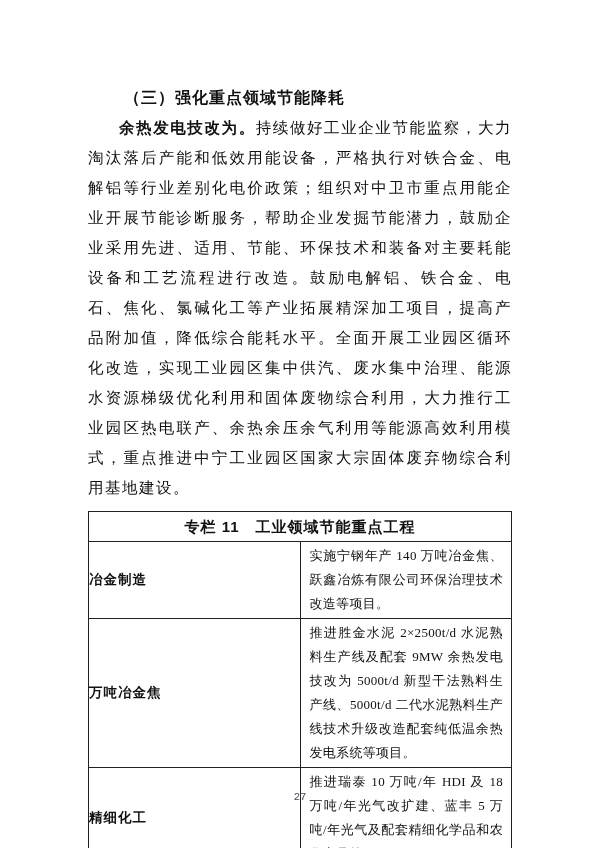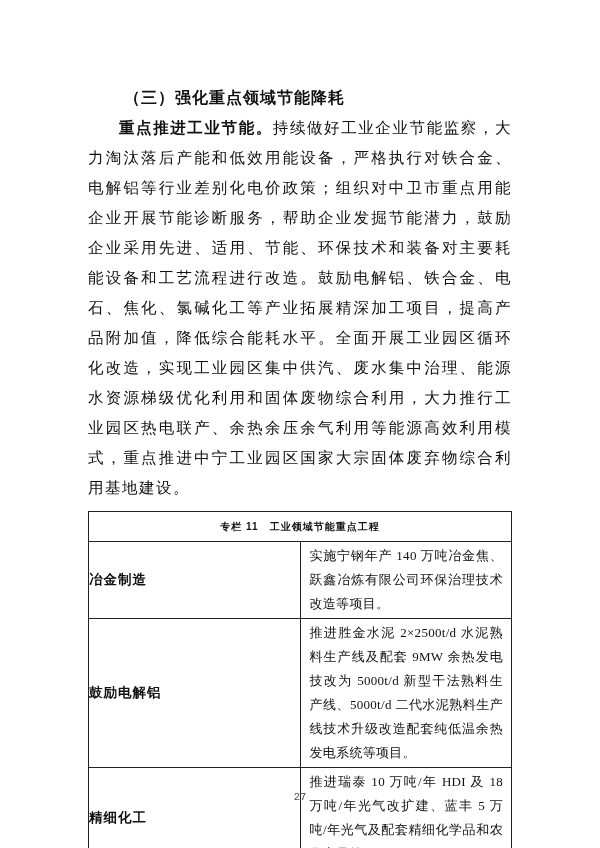--- a/index.html
+++ b/index.html
@@ -43,21 +43,21 @@
     border-collapse: collapse;
     margin-top: 8px;
     table-layout: fixed;
   }
   table.panel th, table.panel td {
     border: 1px solid #222222;
   }
   .panel-title {
     font-family: "Liberation Sans", "DejaVu Sans", sans-serif;
     font-weight: bold;
-    font-size: 10px;
+    font-size: 15px;
     text-align: center;
     line-height: 27px;
     padding: 1px 4px;
     letter-spacing: 1px;
   }
   .panel-category {
     width: 100px;
     text-align: left;
     vertical-align: middle;
     font-weight: bold;
@@ -84,33 +84,33 @@
     font-family: Liberation Mono, monospace;
   }
 </style>
 </head>
 <body>
 
 <div class="page">
 
   <div class="section-heading">（三）强化重点领域节能降耗</div>
 
-  <div class="para"><span class="lead">重点推进工业节能。</span><span>持续做好工业企业节能监察，大力淘汰落后产能和低效用能设备，严格执行对铁合金、电解铝等行业差别化电价政策；组织对中卫市重点用能企业开展节能诊断服务，帮助企业发掘节能潜力，鼓励企业采用先进、适用、节能、环保技术和装备对主要耗能设备和工艺流程进行改造。鼓励电解铝、铁合金、电石、焦化、氯碱化工等产业拓展精深加工项目，提高产品附加值，降低综合能耗水平。全面开展工业园区循环化改造，实现工业园区集中供汽、废水集中治理、能源水资源梯级优化利用和固体废物综合利用，大力推行工业园区热电联产、余热余压余气利用等能源高效利用模式，重点推进中宁工业园区国家大宗固体废弃物综合利用基地建设。</span></div>
+  <div class="para"><span class="lead">余热发电技改为。</span><span>持续做好工业企业节能监察，大力淘汰落后产能和低效用能设备，严格执行对铁合金、电解铝等行业差别化电价政策；组织对中卫市重点用能企业开展节能诊断服务，帮助企业发掘节能潜力，鼓励企业采用先进、适用、节能、环保技术和装备对主要耗能设备和工艺流程进行改造。鼓励电解铝、铁合金、电石、焦化、氯碱化工等产业拓展精深加工项目，提高产品附加值，降低综合能耗水平。全面开展工业园区循环化改造，实现工业园区集中供汽、废水集中治理、能源水资源梯级优化利用和固体废物综合利用，大力推行工业园区热电联产、余热余压余气利用等能源高效利用模式，重点推进中宁工业园区国家大宗固体废弃物综合利用基地建设。</span></div>
 
   <table class="panel">
     <tbody>
       <tr>
         <th class="panel-title" colspan="2">专栏 11　工业领域节能重点工程</th>
       </tr>
       <tr>
         <td class="panel-category">冶金制造</td>
         <td class="panel-desc">实施宁钢年产 140 万吨冶金焦、跃鑫冶炼有限公司环保治理技术改造等项目。</td>
       </tr>
       <tr>
-        <td class="panel-category">鼓励电解铝</td>
+        <td class="panel-category">万吨冶金焦</td>
         <td class="panel-desc">推进胜金水泥 2×2500t/d 水泥熟料生产线及配套 9MW 余热发电技改为 5000t/d 新型干法熟料生产线、5000t/d 二代水泥熟料生产线技术升级改造配套纯低温余热发电系统等项目。</td>
       </tr>
       <tr>
         <td class="panel-category">精细化工</td>
         <td class="panel-desc">推进瑞泰 10 万吨/年 HDI 及 18 万吨/年光气改扩建、蓝丰 5 万吨/年光气及配套精细化学品和农化产品等项目。</td>
       </tr>
 
     </tbody>
   </table>
 

